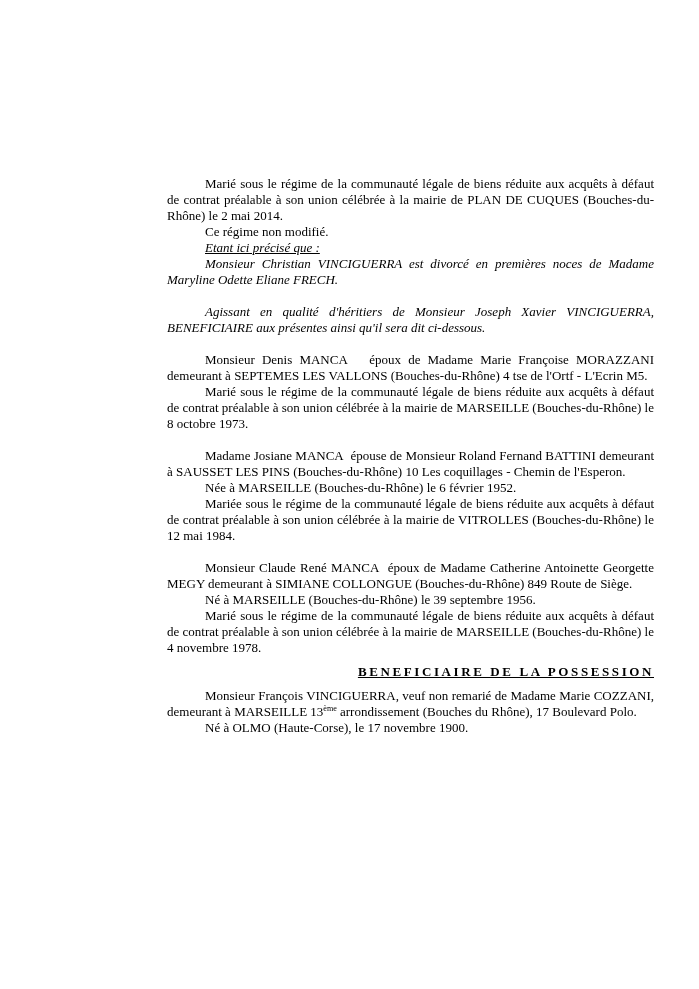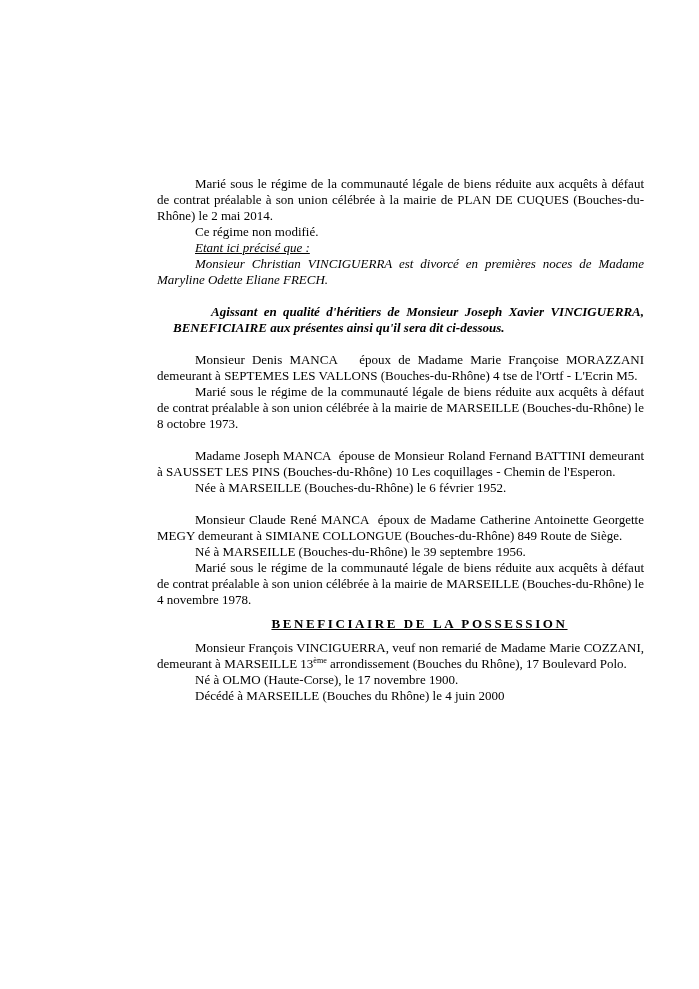--- a/index.html
+++ b/index.html
@@ -14,21 +14,21 @@
   }
   #page {
     position: relative;
     width: 699px;
     height: 989px;
     background: #ffffff;
     overflow: hidden;
   }
   #doc-body {
     position: absolute;
-    left: 157px;
+    left: 167px;
     top: 176px;
     width: 487px;
     font-size: 13.0px;
     line-height: 16.0px;
     text-align: justify;
     text-justify: inter-word;
   }
   p {
     margin: 0;
     text-align: justify;
@@ -42,33 +42,32 @@
   .gap-sm {
     height: 8px;
   }
   .bold {
     font-weight: normal;
   }
   .ital {
     font-style: italic;
   }
   .bold-ital {
-    font-weight: bold;
+    font-weight: normal;
     font-style: italic;
-    margin-left: 16px;
   }
   .uline {
     text-decoration: underline;
     font-style: italic;
   }
   .section-heading {
     font-weight: bold;
     letter-spacing: 2.6px;
     text-decoration: underline;
-    text-align: center;
+    text-align: right;
     text-indent: 38px;
     font-size: 13.0px;
     white-space: nowrap;
   }
   sup {
     font-size: 0.62em;
     vertical-align: super;
     line-height: 0;
   }
   .nowrapname {
@@ -93,33 +92,33 @@
 
     <p class="indent bold-ital">Agissant en qualité d'héritiers de Monsieur Joseph Xavier VINCIGUERRA, BENEFICIAIRE aux présentes ainsi qu'il sera dit ci-dessous.</p>
 
     <div class="gap"></div>
 
     <p class="indent"><span class="bold nowrapname">Monsieur Denis MANCA</span><span>&nbsp;&nbsp; </span><span>époux de Madame Marie Françoise MORAZZANI demeurant à SEPTEMES LES VALLONS (Bouches-du-Rhône) 4 tse de l'Ortf - L'Ecrin M5.</span></p>
     <p class="indent">Marié sous le régime de la communauté légale de biens réduite aux acquêts à défaut de contrat préalable à son union célébrée à la mairie de MARSEILLE (Bouches-du-Rhône) le 8 octobre 1973.</p>
 
     <div class="gap"></div>
 
-    <p class="indent"><span class="bold nowrapname">Madame Joseph MANCA</span><span>&nbsp; </span><span>épouse de Monsieur Roland Fernand BATTINI demeurant à SAUSSET LES PINS (Bouches-du-Rhône) 10 Les coquillages - Chemin de l'Esperon.</span></p>
+    <p class="indent"><span class="bold nowrapname">Madame Josiane MANCA</span><span>&nbsp; </span><span>épouse de Monsieur Roland Fernand BATTINI demeurant à SAUSSET LES PINS (Bouches-du-Rhône) 10 Les coquillages - Chemin de l'Esperon.</span></p>
     <p class="indent">Née à MARSEILLE (Bouches-du-Rhône) le  6 février 1952.</p>
+    <p class="indent">Mariée sous le régime de la communauté légale de biens réduite aux acquêts à défaut de contrat préalable à son union célébrée à la mairie de VITROLLES (Bouches-du-Rhône) le 12 mai 1984.</p>
 
     <div class="gap"></div>
 
     <p class="indent"><span class="bold nowrapname">Monsieur Claude René MANCA</span><span>&nbsp; </span><span>époux de Madame Catherine Antoinette Georgette MEGY demeurant à SIMIANE COLLONGUE (Bouches-du-Rhône) 849 Route de Siège.</span></p>
     <p class="indent">Né à MARSEILLE (Bouches-du-Rhône) le  39 septembre 1956.</p>
     <p class="indent">Marié sous le régime de la communauté légale de biens réduite aux acquêts à défaut de contrat préalable à son union célébrée à la mairie de MARSEILLE (Bouches-du-Rhône) le 4 novembre 1978.</p>
 
     <div class="gap-sm"></div>
 
     <p class="section-heading">BENEFICIAIRE DE LA POSSESSION</p>
 
     <div class="gap-sm"></div>
 
     <p class="indent"><span class="bold nowrapname">Monsieur François VINCIGUERRA</span><span>, veuf non remarié de Madame Marie COZZANI, demeurant à MARSEILLE 13</span><sup>ème</sup><span> arrondissement (Bouches du Rhône), 17 Boulevard Polo.</span></p>
     <p class="indent">Né à OLMO (Haute-Corse), le 17 novembre 1900.</p>
-    <p class="indent">Décédé à MARSEILLE (Bouches du Rhône) le 4 juin 2000</p>
 
   </div>
 </div>
 
 </body></html>

